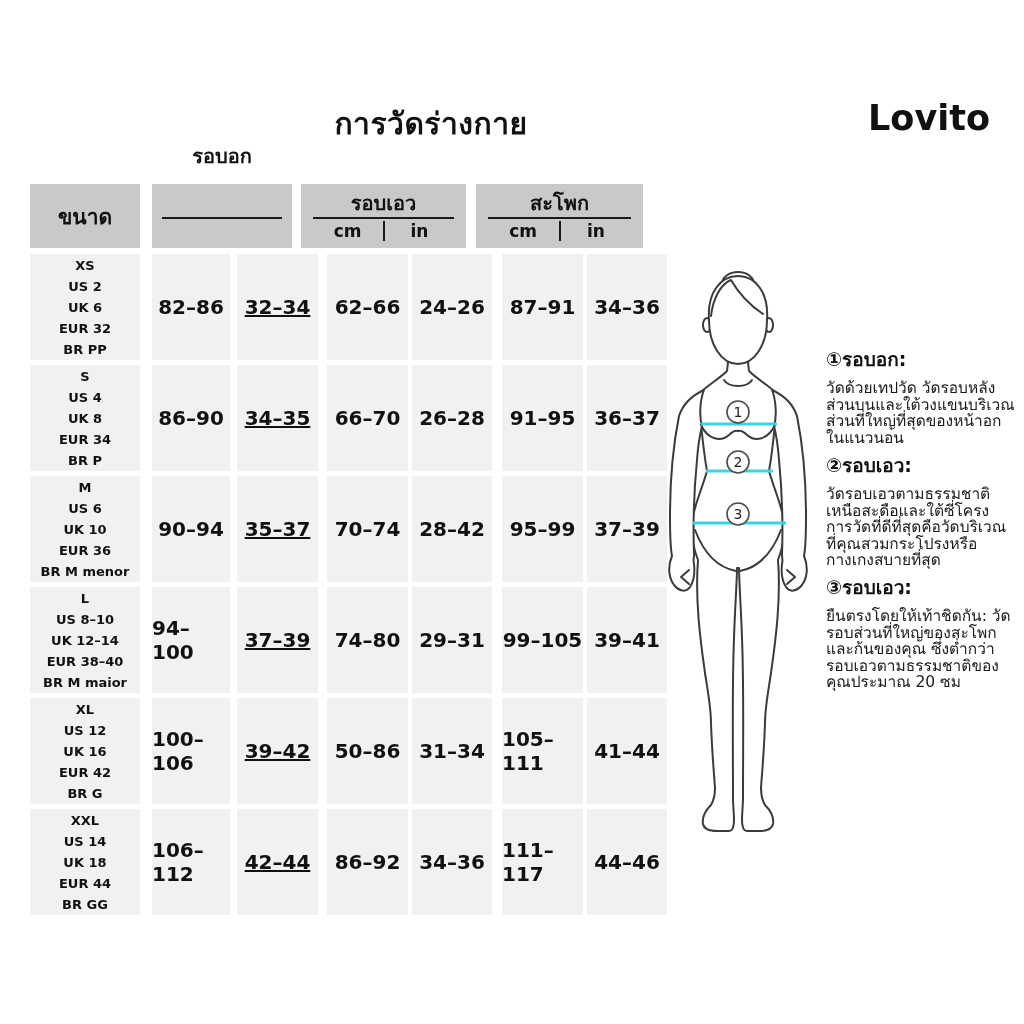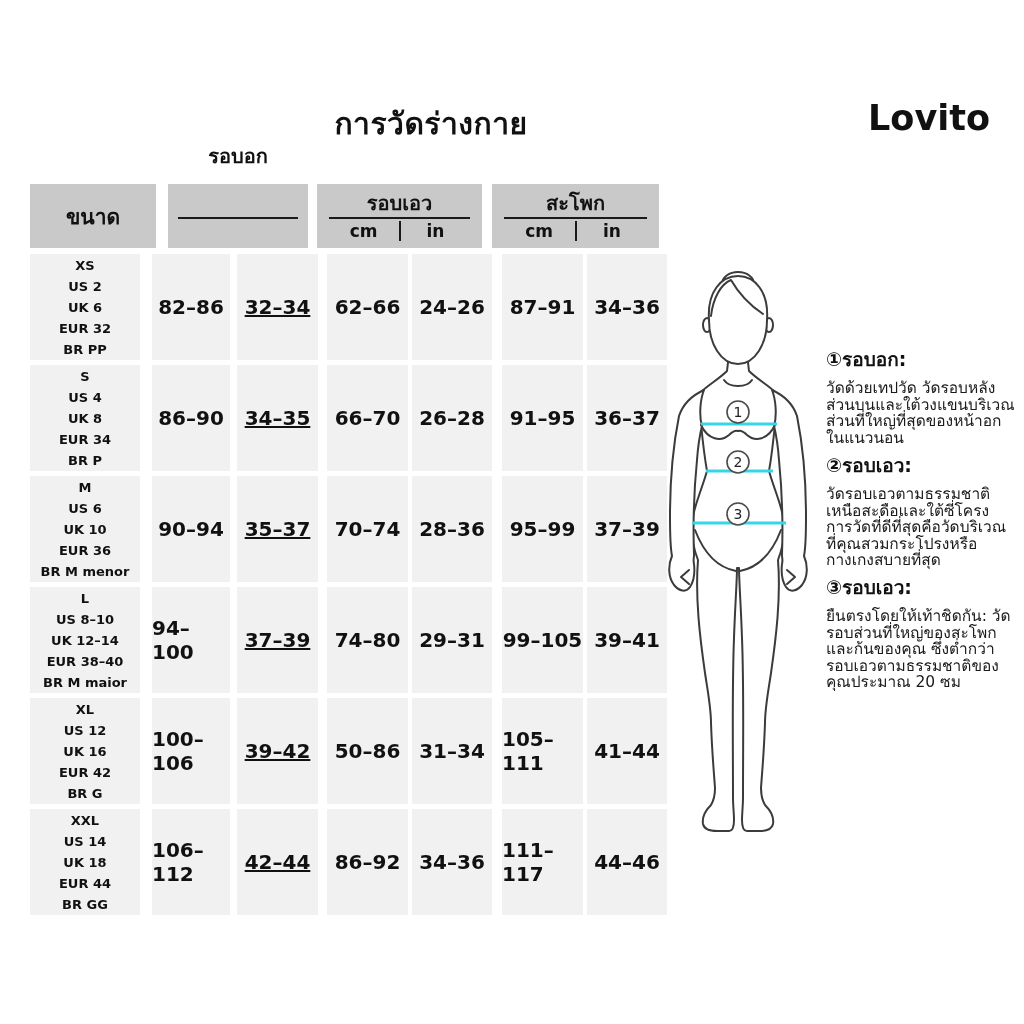--- a/index.html
+++ b/index.html
@@ -15,21 +15,21 @@
   .logo{
     position:absolute;top:98px;right:34px;
     font-size:35px;font-weight:800;letter-spacing:0px;
   }
   
   .sizetable{position:absolute;left:30px;top:184px;width:640px;}
   .trow{display:flex;margin-bottom:5px;}
   .trow.header{height:64px;margin-bottom:6px;}
   .trow.data{height:106px;}
   .hcell,.hgroup{background:#c9c9c9;}
-  .hcell{width:126px;display:flex;align-items:center;justify-content:center;
+  .hcell{width:110px;display:flex;align-items:center;justify-content:center;
          font-size:21px;font-weight:bold;}
   .hgroup{display:flex;flex-direction:column;align-items:center;justify-content:center;}
   .h-chest{width:140px;margin-left:12px;gap:47px;}
   .h-waist{width:165px;margin-left:9px;}
   .h-hips{width:167px;margin-left:10px;}
   .g-title{font-size:20px;font-weight:bold;line-height:22px;}
   .g-rule{width:86%;border-top:2px solid #1a1a1a;margin-top:3px;}
   .g-units{display:flex;width:86%;align-items:center;margin-top:2px;}
   .g-units .u{flex:1;text-align:center;font-size:17px;font-weight:bold;}
   .g-div{width:2px;height:20px;background:#1a1a1a;}
@@ -131,21 +131,21 @@
     <div class="c-size">
         <div class="size-lines">M
 US 6
 UK 10
 EUR 36
 BR M menor</div>
       </div>
     <div class="cell c-a">90–94</div>
     <div class="cell c-b">35–37</div>
     <div class="cell c-c">70–74</div>
-    <div class="cell c-d">28–36</div>
+    <div class="cell c-d">28–42</div>
     <div class="cell c-e">95–99</div>
     <div class="cell c-f">37–39</div>
   </div>
 
   <div class="trow data">
     <div class="c-size">
         <div class="size-lines">L
 US 8–10
 UK 12–14
 EUR 38–40

